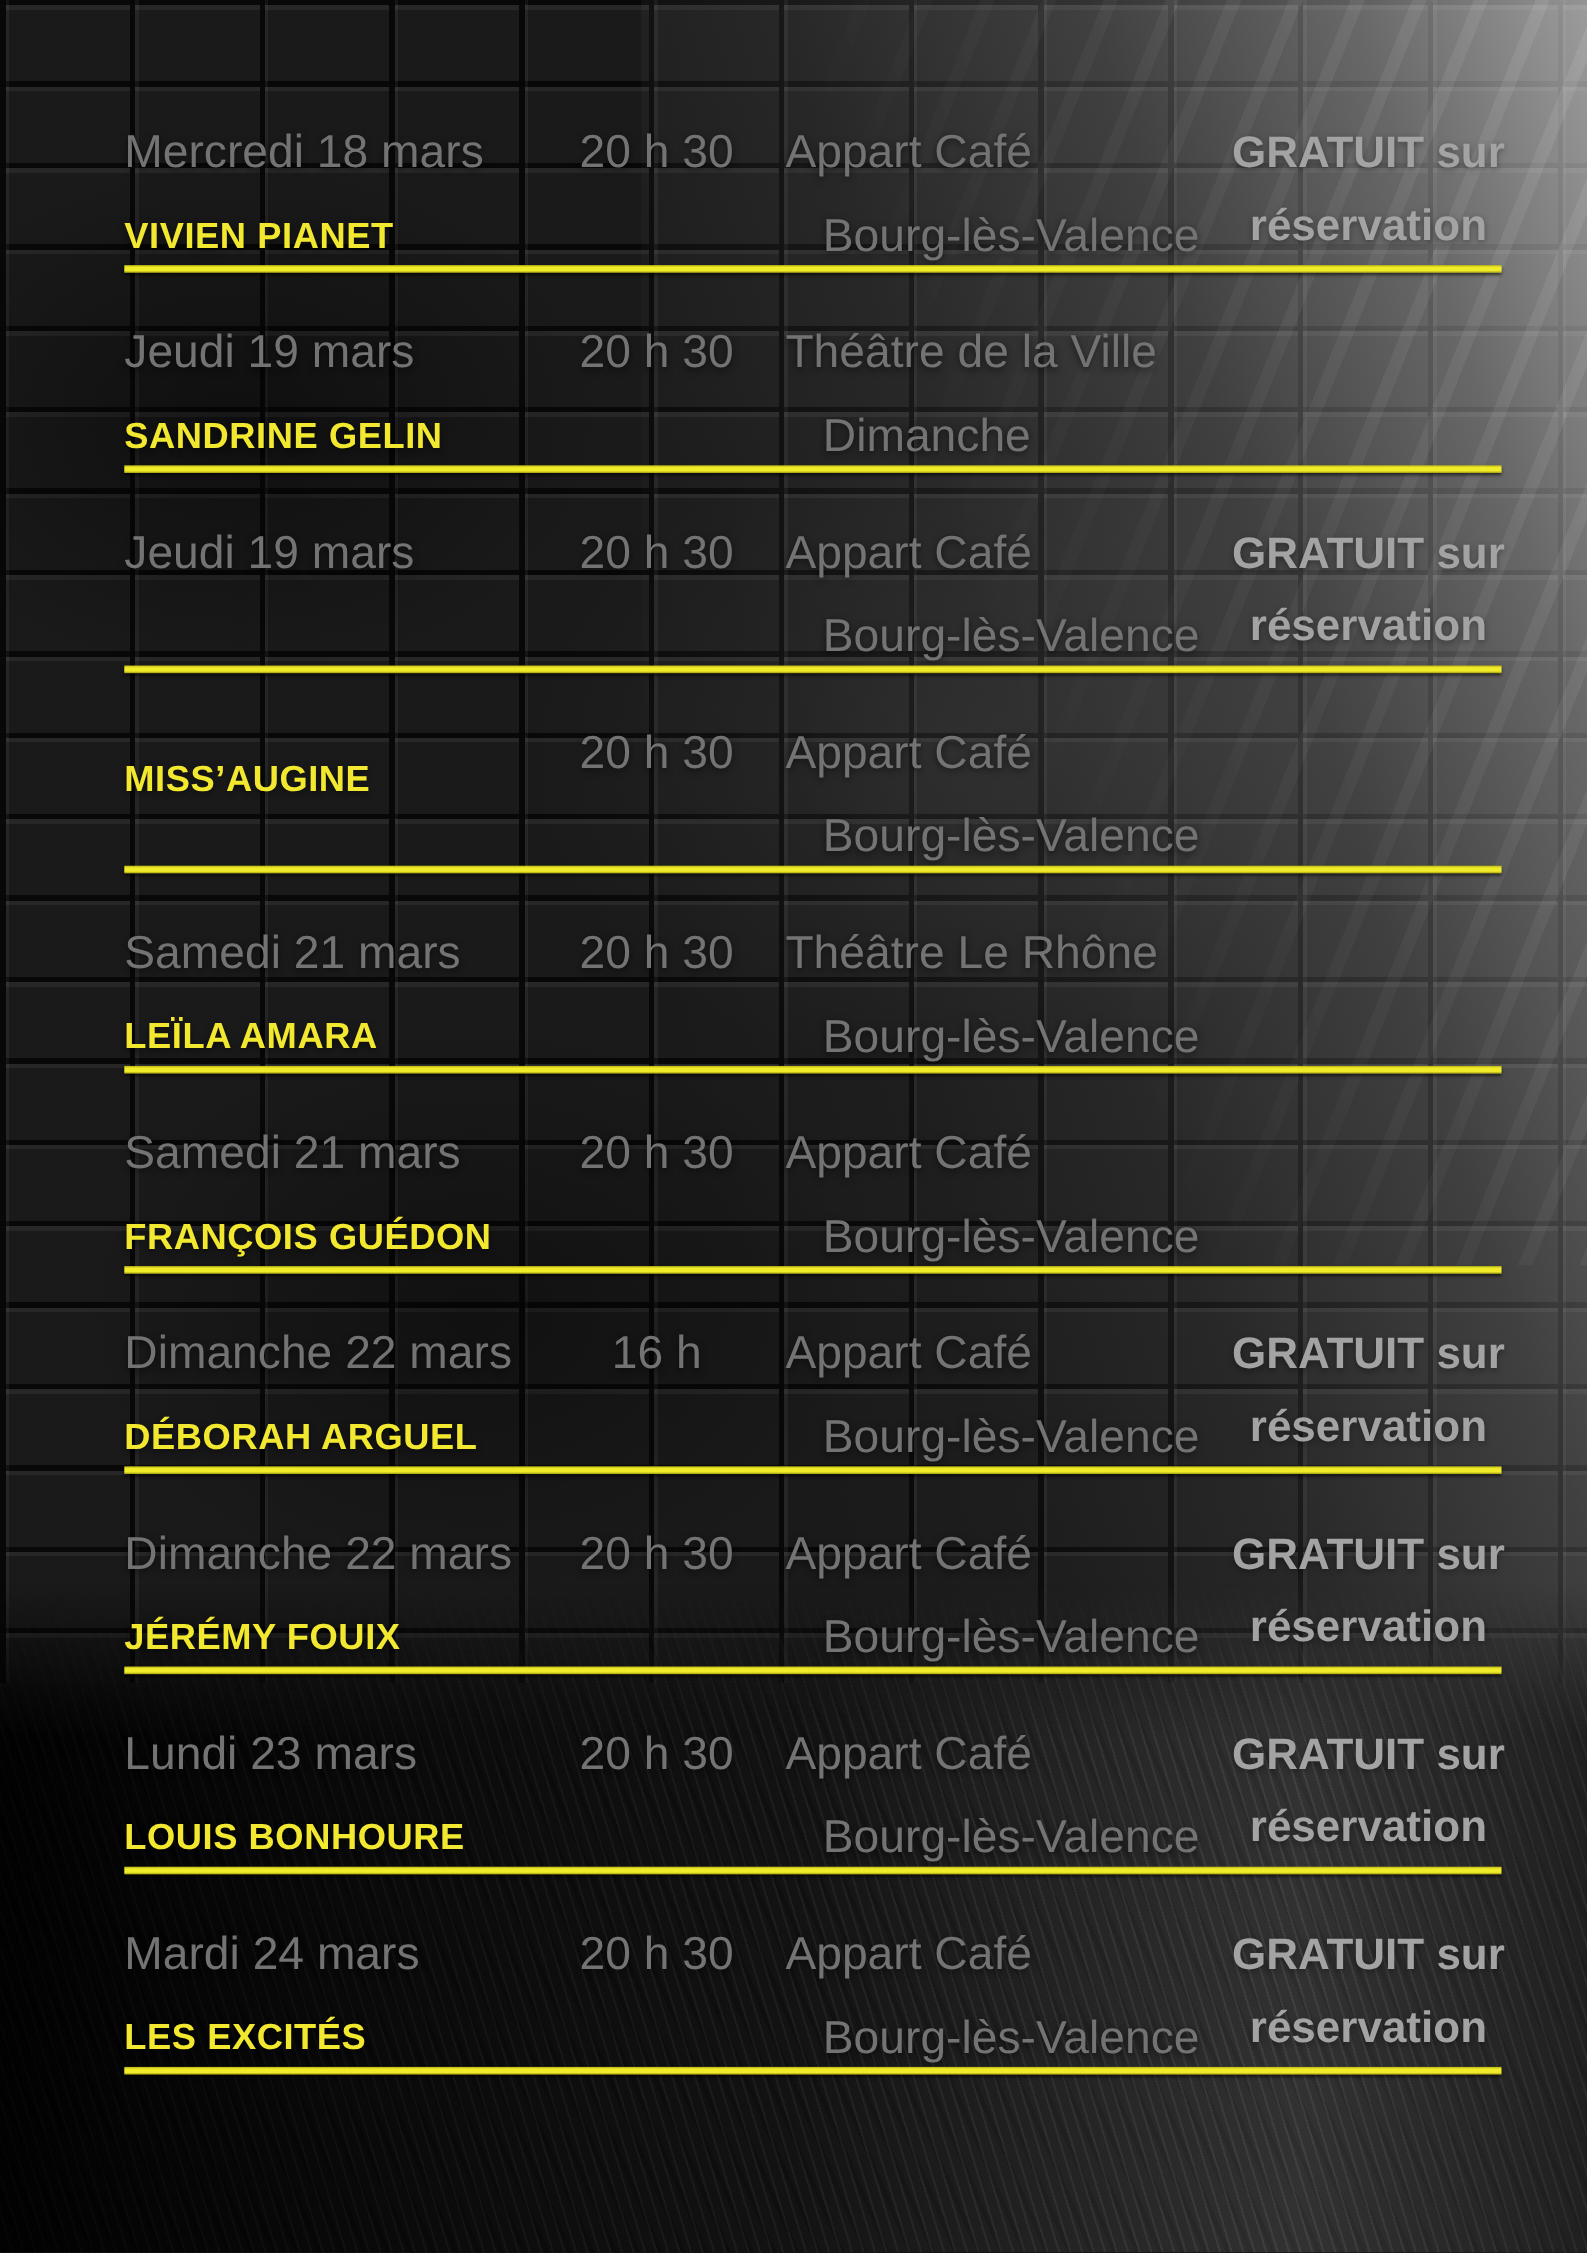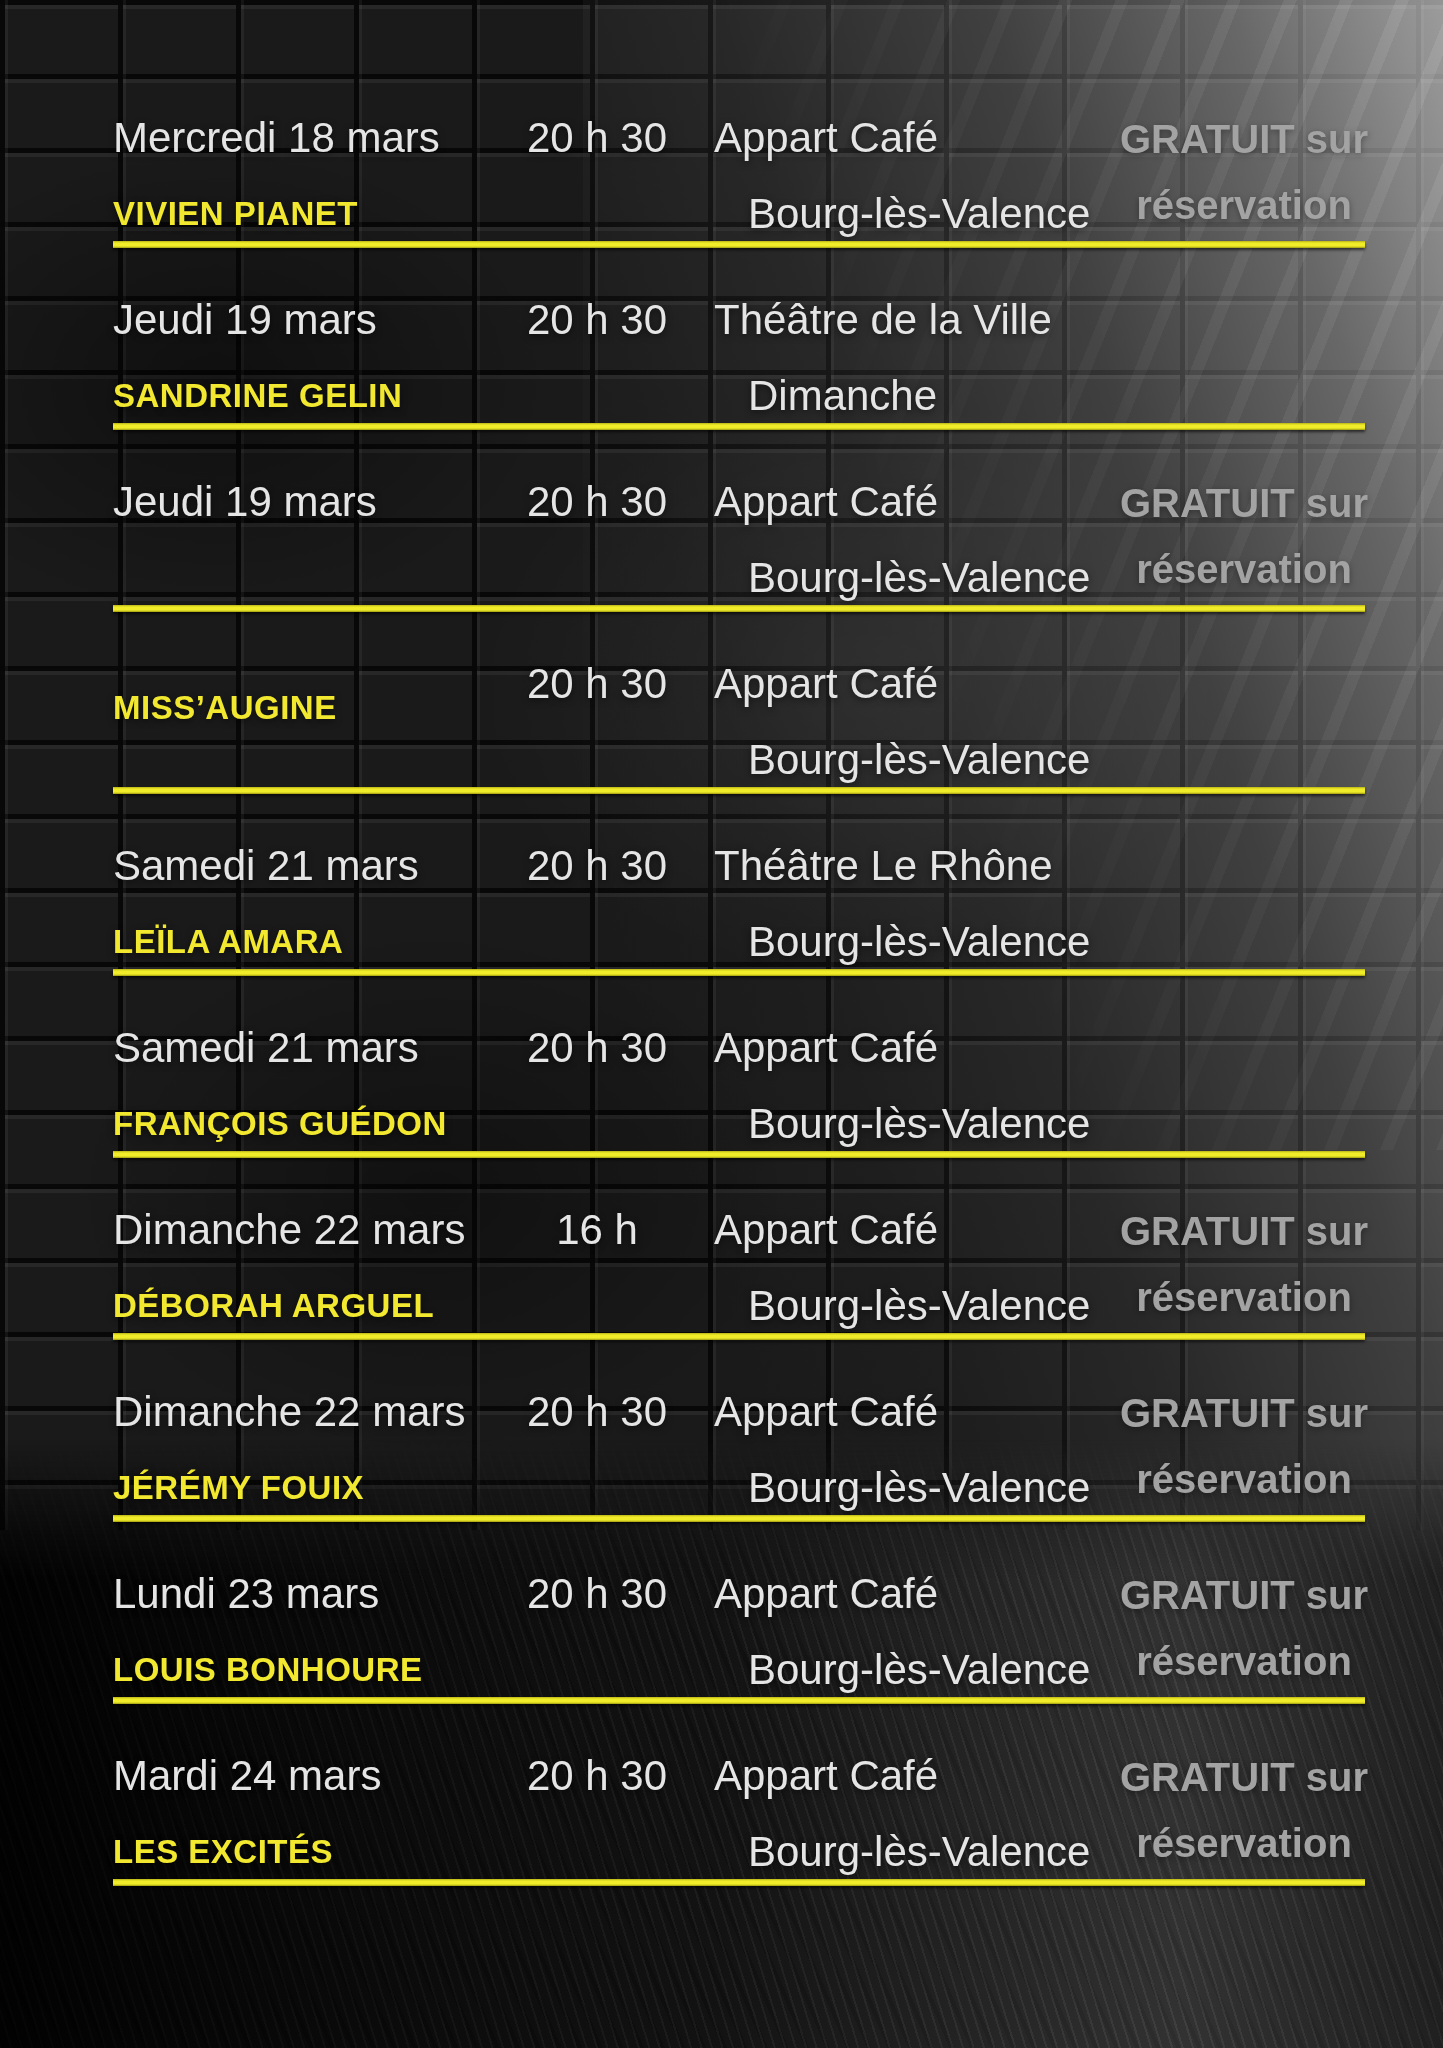--- a/index.html
+++ b/index.html
@@ -60,21 +60,21 @@
 
   
   .rows { position:absolute; left:0; top:66px; width:1443px; z-index:5; }
   .row  { position:relative; height:182px; }
 
   .c-date  { position:absolute; left:113px; top:46px; width:430px; }
   .c-time  { position:absolute; left:516px; top:46px; width:162px; text-align:center; }
   .c-venue { position:absolute; left:714px; top:46px; width:400px; }
   .c-free  { position:absolute; left:1088px; top:48px; width:312px; text-align:center; }
 
-  .t-white { color:#e5e5e5; font-size:42px; line-height:52px; font-weight:400;
+  .t-white { color:#737373; font-size:42px; line-height:52px; font-weight:400;
              text-shadow:0 2px 7px rgba(0,0,0,0.55); }
   .t-name  { color:#f1e82f; font-size:33px; line-height:48px; font-weight:700;
              margin-top:26px; letter-spacing:0.5px;
              text-shadow:0 2px 7px rgba(0,0,0,0.55); }
   .c-venue .v2 { margin-top:24px;padding-left:34px; }
   .c-free  div { color:#a3a3a3; font-size:40px; line-height:50px; font-weight:700;
                  text-shadow:0 2px 6px rgba(0,0,0,0.35); }
   .c-free  .n2 { margin-top:16px;text-align:center; }
 
   .sep {

